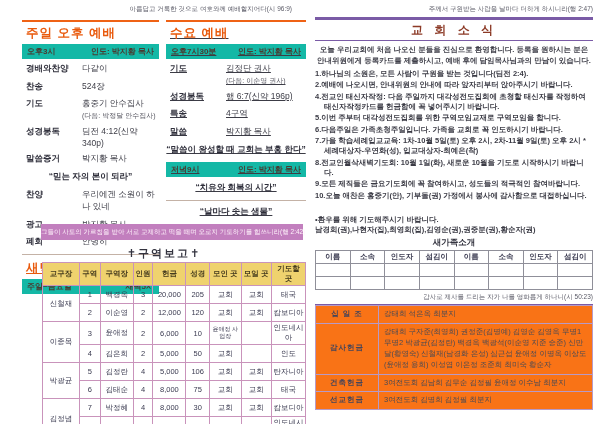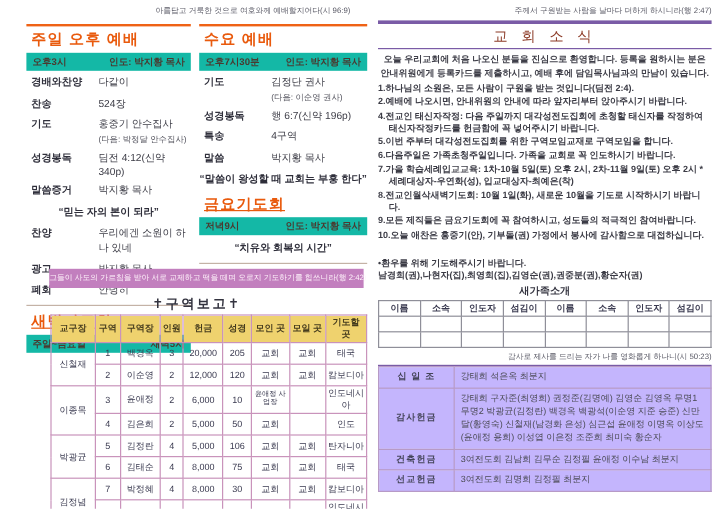--- a/index.html
+++ b/index.html
@@ -8,21 +8,21 @@
   .page{position:absolute;top:0;}
   .page-left{left:22px;width:284px;height:396px;}
   .page-right{left:315px;width:278px;height:424px;}
 
   .verse{font-size:6.5px;color:#5a5a66;text-align:right;}
   .verse-left{position:absolute;top:5px;left:0;right:14px;}
 
   
   .col{position:absolute;top:20px;}
   .col1{left:0;width:137px;}
-  .col2{left:144px;width:140px;}
+  .col2{left:144px;width:140px;text-decoration:underline;}
   .svc-title{border-top:2px solid #ef6215;color:#e95a0d;font-size:12.5px;font-weight:bold;
              padding:3px 2px 2px 4px;letter-spacing:1px;}
   .svc-title.plain{border-top:none;text-decoration:underline;padding-top:0;}
   .time-bar{background:#14b8a6;font-size:8px;font-weight:bold;color:#4a3a30;
             display:flex;justify-content:space-between;align-items:center;
             padding:2px 5px;margin-bottom:4px;}
   .svc-row{display:flex;font-size:8.5px;margin:0 2px 4.5px 4px;align-items:flex-start;}
   .svc-label{display:inline-block;width:48px;font-weight:bold;color:#30303c;
              text-align:justify;text-align-last:justify;flex:none;}
   .svc-val{margin-left:8px;}
@@ -39,37 +39,37 @@
   .report{width:100%;table-layout:fixed;}
   .report th,.report td{border:1px solid #c993bb;font-size:7.5px;text-align:center;
                         padding:1px;color:#3a3a50;height:15px;overflow:hidden;}
   .report th{background:#efd26e;font-weight:bold;color:#463c1e;}
   .report td.small{font-size:6px;line-height:1.15;}
 
   
   .pr-inner{padding-top:5px;}
   .hr-thick{height:3px;background:#7a5ba6;border:none;margin:3px 0 0 0;}
   .hr-thin{height:1px;background:#7a5ba6;border:none;margin:0;}
-  .news-title{text-align:center;font-size:12px;font-weight:normal;color:#8c3a26;
+  .news-title{text-align:center;font-size:12px;font-weight:bold;color:#8c3a26;
               letter-spacing:4px;margin:2px 0 1px 0;}
   .welcome{font-size:7.5px;line-height:1.4;color:#3f3f49;margin:4px 2px 3px 2px;font-weight:600;text-align:center;}
   .news-list{margin:0 0 3px 0;}
   .news-item{font-size:7.5px;line-height:1.38;color:#3b3b45;font-weight:600;
              padding-left:9px;text-indent:-9px;margin-bottom:1px;}
   .prayer-note{font-size:7.5px;font-weight:bold;color:#3b3b45;margin-top:14px;}
   .prayer-names{font-size:7.5px;font-weight:bold;color:#3b3b45;}
   .nf-title{text-align:center;font-size:8.5px;font-weight:bold;color:#33333f;margin:2px 0 1px 0;}
   .nf{width:100%;table-layout:fixed;}
   .nf th,.nf td{border:1px solid #8f8f99;font-size:7.5px;font-weight:bold;color:#3a3a50;
                 text-align:center;padding:1px;height:10px;}
   .offer-verse{margin-top:3px;margin-bottom:2px;}
   .offer-title{text-align:center;font-size:11.5px;font-weight:bold;color:#6d3b2a;
                letter-spacing:3px;margin:4px 0;}
   .offer{width:100%;table-layout:fixed;}
-  .offer td{border:1px solid #b79ac6;background:#c4b5fd;font-size:7.5px;color:#4a4a54;
+  .offer td{border:1px solid #b79ac6;background:#f97316;font-size:7.5px;color:#4a4a54;
             padding:3px 5px;line-height:1.45;}
   .offer td.lbl{width:52px;text-align:center;font-weight:bold;color:#45455a;
                 letter-spacing:1px;vertical-align:middle;}
 </style>
 </head>
 <body>
 
 <div class="page page-left">
   <div class="verse verse-left">아름답고 거룩한 것으로 여호와께 예배할지어다(시 96:9)</div>
 
@@ -190,21 +190,20 @@
 
         <div class="svc-row">
           <span class="svc-label">말씀</span>
           <span class="svc-val">
             <span>박지황 목사</span>
             <div class="svc-note"></div>
           </span>
         </div>
       </div>
     <div class="sermon">“말씀이 왕성할 때 교회는 부흥 한다”</div>
-    <div class="svc-title plain" style="margin-top:4px;">금요기도회</div>
     <div class="time-bar">
       <span>저녁9시</span>
       <span>인도: 박지황 목사</span>
     </div>
     <div class="sermon">“치유와 회복의 시간”</div>
     <hr class="thin-rule">
     <div class="sermon">“날마다 솟는 샘물”</div>
   </div>
 
   <div class="banner">그들이 사도의 가르침을 받아 서로 교제하고 떡을 떼며 오로지 기도하기를 힘쓰니라(행 2:42)</div>

